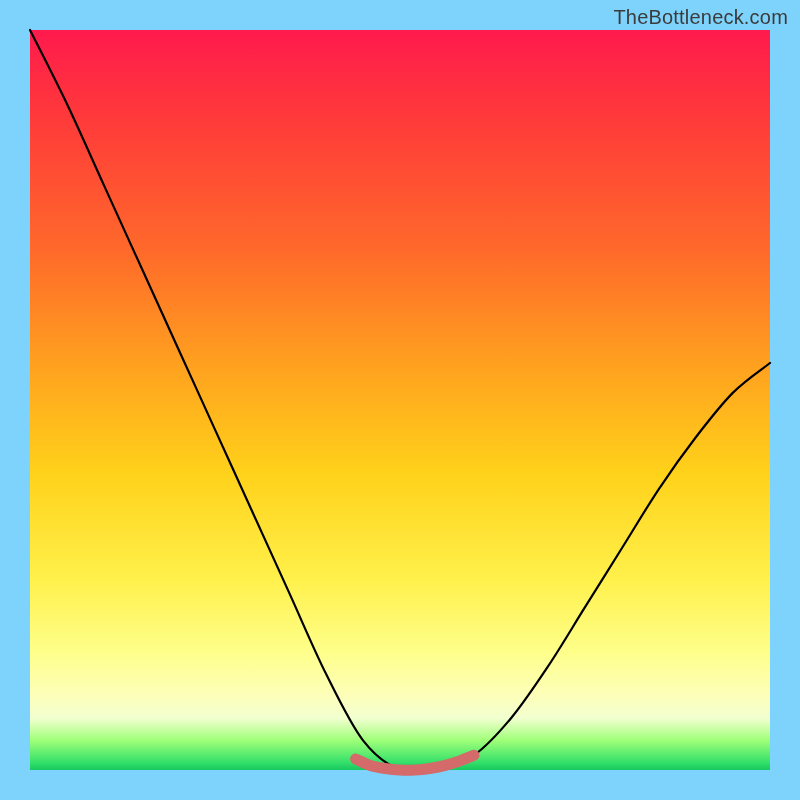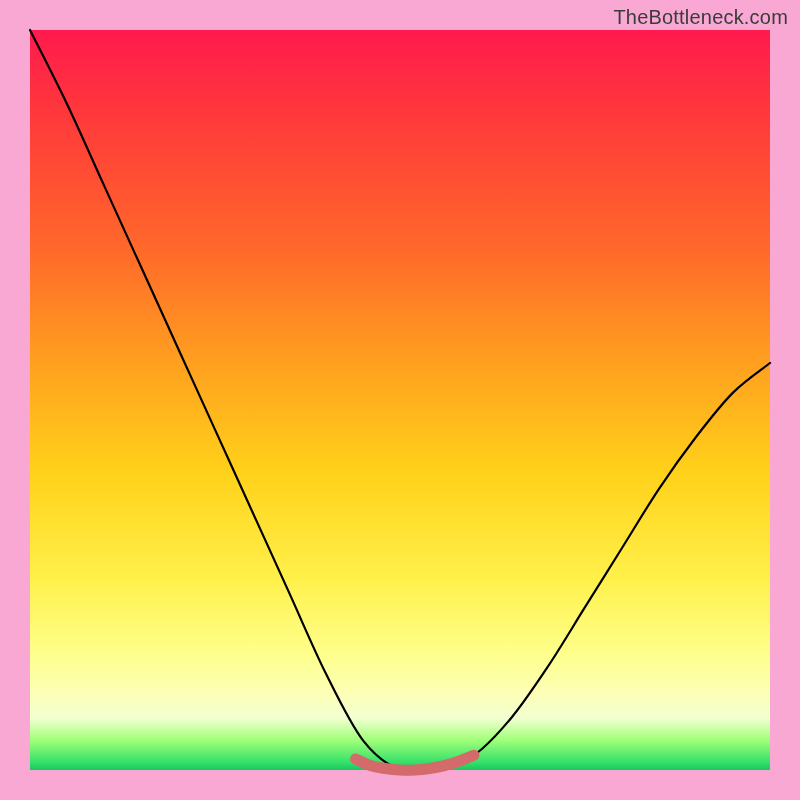--- a/index.html
+++ b/index.html
@@ -8,21 +8,21 @@
     width: 800px;
     height: 800px;
     overflow: hidden;
     background: #000;
     font-family: Arial, Helvetica, sans-serif;
   }
   .frame {
     position: relative;
     width: 800px;
     height: 800px;
-    background: #f9a8d4;
+    background: #7dd3fc;
   }
   .plot-area {
     position: absolute;
     left: 30px;
     top: 30px;
     width: 740px;
     height: 740px;
     
     background: linear-gradient(
       to bottom,

